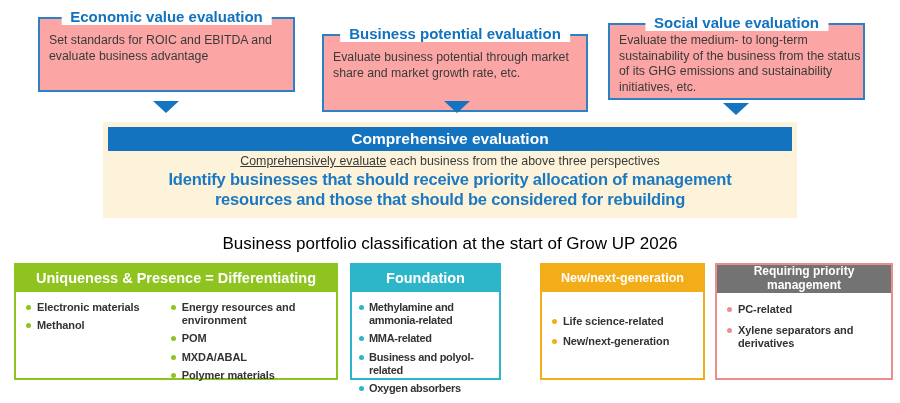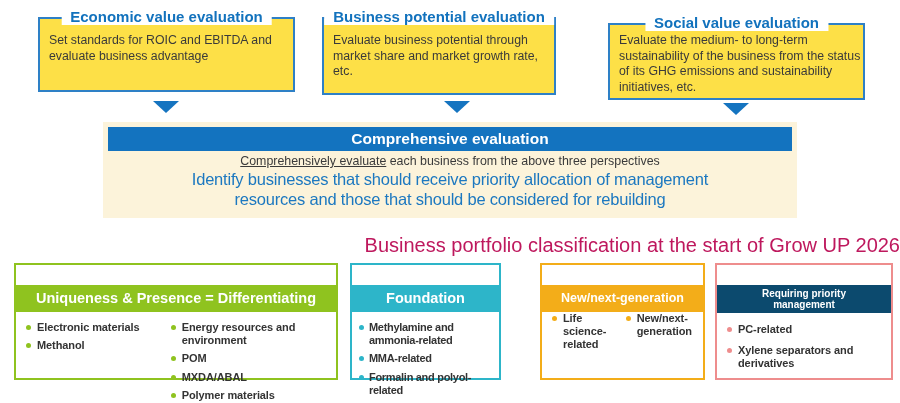--- a/index.html
+++ b/index.html
@@ -1,88 +1,88 @@
 <!DOCTYPE html>
 <html><head>
 <meta charset="utf-8">
 <style>
   html,body{margin:0;padding:0;background:#fff;}
   .stage{position:relative;width:900px;height:403px;background:#ffffff;overflow:hidden;
          font-family:"Liberation Sans",sans-serif;}
 
   
-  .eval-box{position:absolute;border:2px solid #2e80c6;background:#fde047;box-sizing:border-box;}
+  .eval-box{position:absolute;border:2px solid #2e80c6;background:#fca5a5;box-sizing:border-box;}
   .eval-title{position:absolute;top:-11px;left:50%;transform:translateX(-50%);
               background:#fff;padding:0 9px;font-size:15px;font-weight:bold;color:#1272bd;
               white-space:nowrap;}
   .eval-body{padding:14px 0 0 9px;font-size:12.3px;line-height:1.28;color:#3a3a3a;}
   .eval-body.tight{padding-top:8px;}
 
   .down-arrow{position:absolute;width:0;height:0;
               border-left:13px solid transparent;border-right:13px solid transparent;
               border-top:12px solid #1574c0;}
 
   
   .panel{position:absolute;left:103px;top:122px;width:694px;height:96px;background:#fcf3da;}
   .panel-bar{margin:5px auto 0 auto;width:684px;height:24px;background:#1373bf;color:#fff;
              font-size:15.5px;font-weight:bold;display:flex;align-items:center;justify-content:center;}
   .panel-line{text-align:center;font-size:12.4px;color:#3a3a3a;margin-top:3px;}
   .panel-line .u{text-decoration:underline;}
-  .panel-highlight{text-align:center;font-size:16.5px;font-weight:normal;color:#1c78c0;
+  .panel-highlight{text-align:center;font-size:16.5px;font-weight:bold;color:#1c78c0;
                    line-height:1.2;margin-top:2px;letter-spacing:-0.2px;}
 
-  .portfolio-title{position:absolute;top:234px;left:0;width:100%;text-align:right;
-                   font-size:20px;color:#be185d;}
+  .portfolio-title{position:absolute;top:234px;left:0;width:100%;text-align:center;
+                   font-size:17px;color:#000000;}
 
   
   .cat{position:absolute;top:263px;height:117px;background:#fff;box-sizing:border-box;border-style:solid;border-width:2px;}
   .cat-header{color:#fff;font-weight:bold;text-align:center;display:flex;align-items:center;
-              justify-content:center;line-height:1.15;margin-top:20px;}
+              justify-content:center;line-height:1.15;}
   .cat-body{box-sizing:border-box;}
   .item{display:flex;margin-bottom:5px;font-size:11px;font-weight:bold;color:#333;
         line-height:1.2;letter-spacing:-0.1px;}
   .dot{width:5px;height:5px;border-radius:50%;margin:4px 6px 0 0;flex:none;}
 
   .cat.green{left:14px;width:324px;border-color:#8fc31f;}
   .cat.green .cat-header{background:#8fc31f;height:27px;font-size:14.5px;white-space:nowrap;}
   .cat.green .cat-body{display:flex;padding:9px 2px 0 10px;}
   .cat.green .col1{width:47%;text-align:center;}
   .cat.green .col2{width:53%;}
   .cat.green .dot{background:#8fc31f;}
 
   .cat.teal{left:350px;width:151px;border-color:#2db5c9;}
   .cat.teal .cat-header{background:#2db5c9;height:27px;font-size:14.5px;}
   .cat.teal .cat-body{padding:9px 2px 0 7px;}
   .cat.teal .item{letter-spacing:-0.3px;}
   .cat.teal .dot{background:#2db5c9;margin-right:5px;}
 
   .cat.yellow{left:540px;width:165px;border-color:#f3ad19;}
   .cat.yellow .cat-header{background:#f3ad19;height:27px;font-size:12.5px;}
-  .cat.yellow .cat-body{display:flex;flex-direction:row;justify-content:center;
+  .cat.yellow .cat-body{display:flex;flex-direction:column;justify-content:center;
                         height:86px;padding-left:10px;}
   .cat.yellow .item{margin-bottom:7px;}
   .cat.yellow .dot{background:#f3ad19;}
 
   .cat.pink{left:715px;width:178px;border-color:#ee8d8d;}
-  .cat.pink .cat-header{background:#0c4a6e;height:28px;font-size:10px;padding:0 20px;}
+  .cat.pink .cat-header{background:#737373;height:28px;font-size:12px;padding:0 20px;}
   .cat.pink .cat-body{padding:10px 4px 0 10px;}
   .cat.pink .item{margin-bottom:8px;}
   .cat.pink .dot{background:#ee8d8d;}
 </style>
 </head>
 <body>
 
 <div class="stage">
 
   <div class="eval-box" style="left:38px;top:17px;width:257px;height:75px">
     <div class="eval-title">Economic value evaluation</div>
     <div class="eval-body">Set standards for ROIC and EBITDA and evaluate business advantage</div>
   </div>
 
-  <div class="eval-box" style="left:322px;top:17px;width:234px;height:78px">
+  <div class="eval-box" style="left:322px;top:34px;width:266px;height:78px">
     <div class="eval-title">Business potential evaluation</div>
     <div class="eval-body">Evaluate business potential through market share and market growth rate, etc.</div>
   </div>
 
   <div class="eval-box" style="left:608px;top:23px;width:257px;height:77px">
     <div class="eval-title">Social value evaluation</div>
     <div class="eval-body tight">Evaluate the medium- to long-term sustainability of the business from the status of its GHG emissions and sustainability initiatives, etc.</div>
   </div>
 
   <div class="down-arrow" style="left:153px;top:101px"></div>
@@ -142,21 +142,21 @@
       <div class="item">
         <span class="dot"></span>
         <span>Methylamine and ammonia-related</span>
       </div>
       <div class="item">
         <span class="dot"></span>
         <span>MMA-related</span>
       </div>
       <div class="item">
         <span class="dot"></span>
-        <span>Formalin and polyol-related</span>
+        <span>Business and polyol-related</span>
       </div>
       <div class="item">
         <span class="dot"></span>
         <span>Oxygen absorbers</span>
       </div>
     </div>
   </div>
 
   <div class="cat yellow">
     <div class="cat-header">New/next-generation</div>

